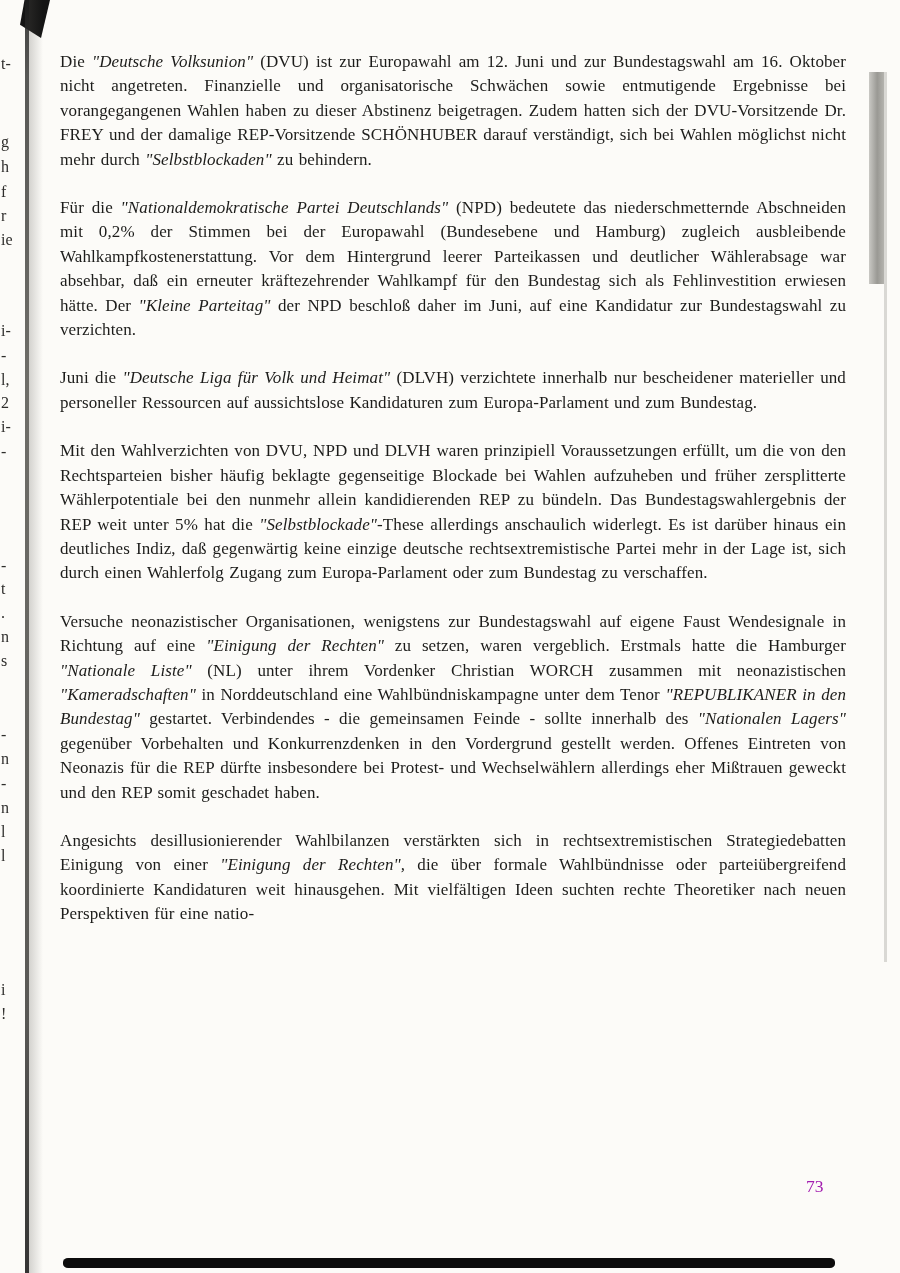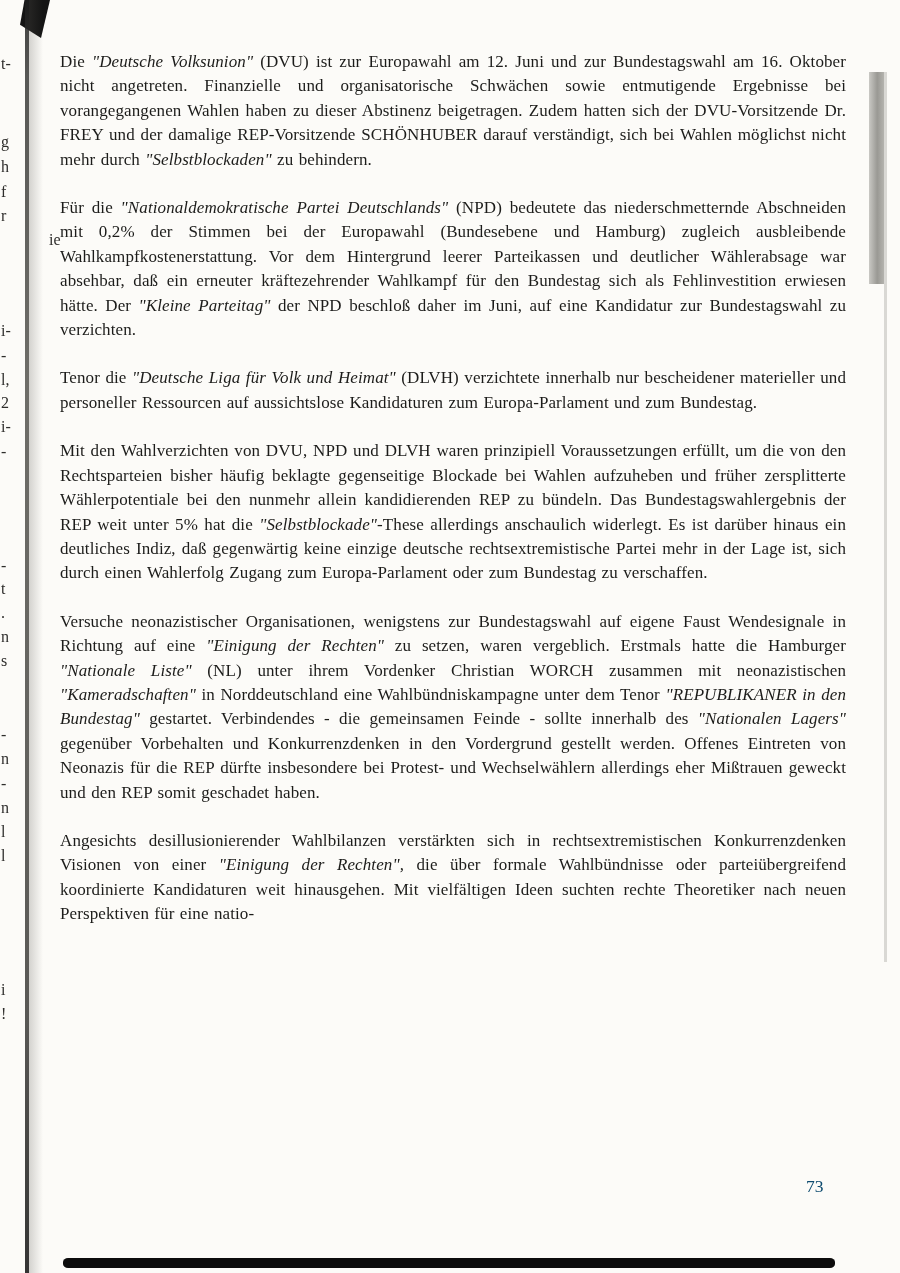--- a/index.html
+++ b/index.html
@@ -102,39 +102,39 @@
     word-spacing: 1px;
   }
   .text-block em {
     font-style: italic;
   }
   .page-number {
     position: absolute;
     left: 806px;
     top: 1176px;
     font-size: 17.5px;
-    color: #0c4a6e;
+    color: #a21caf;
   }
 </style>
 </head>
 <body>
 
 <div class="page">
 
   <div class="corner-mark"></div>
   <div class="binding-line"></div>
   <div class="binding-shade"></div>
 
   <div class="edge-fragments" id="edge-fragments">
       <span class="frag" style="top: 55px;">t-</span>
       <span class="frag" style="top: 133px;">g</span>
       <span class="frag" style="top: 158px;">h</span>
       <span class="frag" style="top: 183px;">f</span>
       <span class="frag" style="top: 207px;">r</span>
-      <span class="frag" style="top: 231px; padding-left: 48px;">ie</span>
+      <span class="frag" style="top: 231px;">ie</span>
       <span class="frag" style="top: 322px;">i-</span>
       <span class="frag" style="top: 347px;">-</span>
       <span class="frag" style="top: 371px;">l,</span>
       <span class="frag" style="top: 394px;">2</span>
       <span class="frag" style="top: 418px;">i-</span>
       <span class="frag" style="top: 443px;">-</span>
       <span class="frag" style="top: 557px;">-</span>
       <span class="frag" style="top: 580px;">t</span>
       <span class="frag" style="top: 604px;">.</span>
       <span class="frag" style="top: 628px;">n</span>
@@ -145,24 +145,24 @@
       <span class="frag" style="top: 799px;">n</span>
       <span class="frag" style="top: 823px;">l</span>
       <span class="frag" style="top: 847px;">l</span>
       <span class="frag" style="top: 981px;">i</span>
       <span class="frag" style="top: 1005px;">!</span>
     </div>
 
   <div class="text-block" id="text-block">
       <p><span>Die </span><em>"Deutsche Volksunion"</em><span> (DVU) ist zur Europawahl am 12. Juni und zur Bundestagswahl am 16. Oktober nicht angetreten. Finanzielle und organisatorische Schwächen sowie entmutigende Ergebnisse bei vorangegangenen Wahlen haben zu dieser Abstinenz beigetragen. Zudem hatten sich der DVU-Vorsitzende Dr. FREY und der damalige REP-Vorsitzende SCHÖNHUBER darauf verständigt, sich bei Wahlen möglichst nicht mehr durch </span><em>"Selbstblockaden"</em><span> zu behindern.</span></p>
       <p><span>Für die </span><em>"Nationaldemokratische Partei Deutschlands"</em><span> (NPD) bedeutete das niederschmetternde Abschneiden mit 0,2% der Stimmen bei der Europawahl (Bundesebene und Hamburg) zugleich ausbleibende Wahlkampfkostenerstattung. Vor dem Hintergrund leerer Parteikassen und deutlicher Wählerabsage war absehbar, daß ein erneuter kräftezehrender Wahlkampf für den Bundestag sich als Fehlinvestition erwiesen hätte. Der </span><em>"Kleine Parteitag"</em><span> der NPD beschloß daher im Juni, auf eine Kandidatur zur Bundestagswahl zu verzichten.</span></p>
-      <p><span>Tenor die </span><em>"Deutsche Liga für Volk und Heimat"</em><span> (DLVH) verzichtete innerhalb nur bescheidener materieller und personeller Ressourcen auf aussichtslose Kandidaturen zum Europa-Parlament und zum Bundestag.</span></p>
+      <p><span>Juni die </span><em>"Deutsche Liga für Volk und Heimat"</em><span> (DLVH) verzichtete innerhalb nur bescheidener materieller und personeller Ressourcen auf aussichtslose Kandidaturen zum Europa-Parlament und zum Bundestag.</span></p>
       <p><span>Mit den Wahlverzichten von DVU, NPD und DLVH waren prinzipiell Voraussetzungen erfüllt, um die von den Rechtsparteien bisher häufig beklagte gegenseitige Blockade bei Wahlen aufzuheben und früher zersplitterte Wählerpotentiale bei den nunmehr allein kandidierenden REP zu bündeln. Das Bundestagswahlergebnis der REP weit unter 5% hat die </span><em>"Selbstblockade"</em><span>-These allerdings anschaulich widerlegt. Es ist darüber hinaus ein deutliches Indiz, daß gegenwärtig keine einzige deutsche rechtsextremistische Partei mehr in der Lage ist, sich durch einen Wahlerfolg Zugang zum Europa-Parlament oder zum Bundestag zu verschaffen.</span></p>
       <p><span>Versuche neonazistischer Organisationen, wenigstens zur Bundestagswahl auf eigene Faust Wendesignale in Richtung auf eine </span><em>"Einigung der Rechten"</em><span> zu setzen, waren vergeblich. Erstmals hatte die Hamburger </span><em>"Nationale Liste"</em><span> (NL) unter ihrem Vordenker Christian WORCH zusammen mit neonazistischen </span><em>"Kameradschaften"</em><span> in Norddeutschland eine Wahlbündniskampagne unter dem Tenor </span><em>"REPUBLIKANER  in den Bundestag"</em><span> gestartet. Verbindendes - die gemeinsamen Feinde - sollte innerhalb des </span><em>"Nationalen Lagers"</em><span> gegenüber Vorbehalten und Konkurrenzdenken in den Vordergrund gestellt werden. Offenes Eintreten von Neonazis für die REP dürfte insbesondere bei Protest- und Wechselwählern allerdings eher Mißtrauen geweckt und den REP somit geschadet haben.</span></p>
-      <p><span>Angesichts desillusionierender Wahlbilanzen verstärkten sich in rechtsextremistischen Konkurrenzdenken Visionen von einer </span><em>"Einigung der Rechten",</em><span> die über formale Wahlbündnisse oder parteiübergreifend koordinierte Kandidaturen weit hinausgehen. Mit vielfältigen Ideen suchten rechte Theoretiker nach neuen Perspektiven für eine natio-</span></p>
+      <p><span>Angesichts desillusionierender Wahlbilanzen verstärkten sich in rechtsextremistischen Strategiedebatten Einigung von einer </span><em>"Einigung der Rechten",</em><span> die über formale Wahlbündnisse oder parteiübergreifend koordinierte Kandidaturen weit hinausgehen. Mit vielfältigen Ideen suchten rechte Theoretiker nach neuen Perspektiven für eine natio-</span></p>
     </div>
 
   <div class="page-number">73</div>
 
   <div class="bottom-bar"></div>
   <div class="right-band"></div>
   <div class="right-line"></div>
 
 </div>
 

